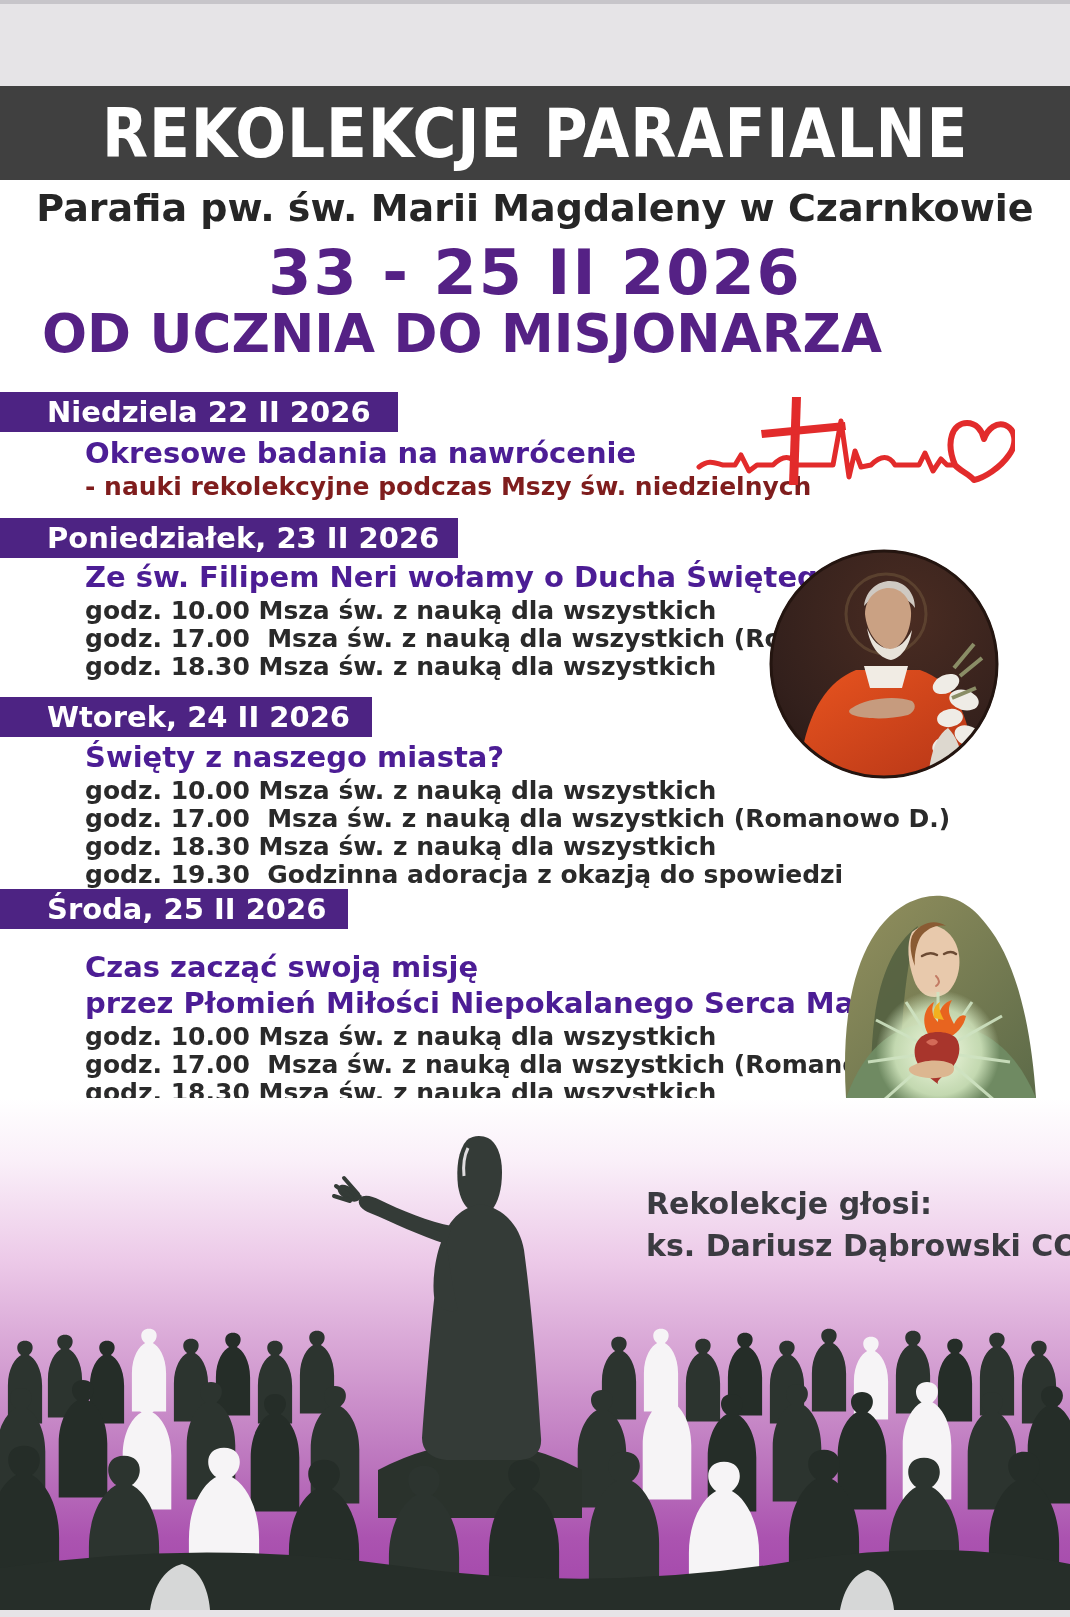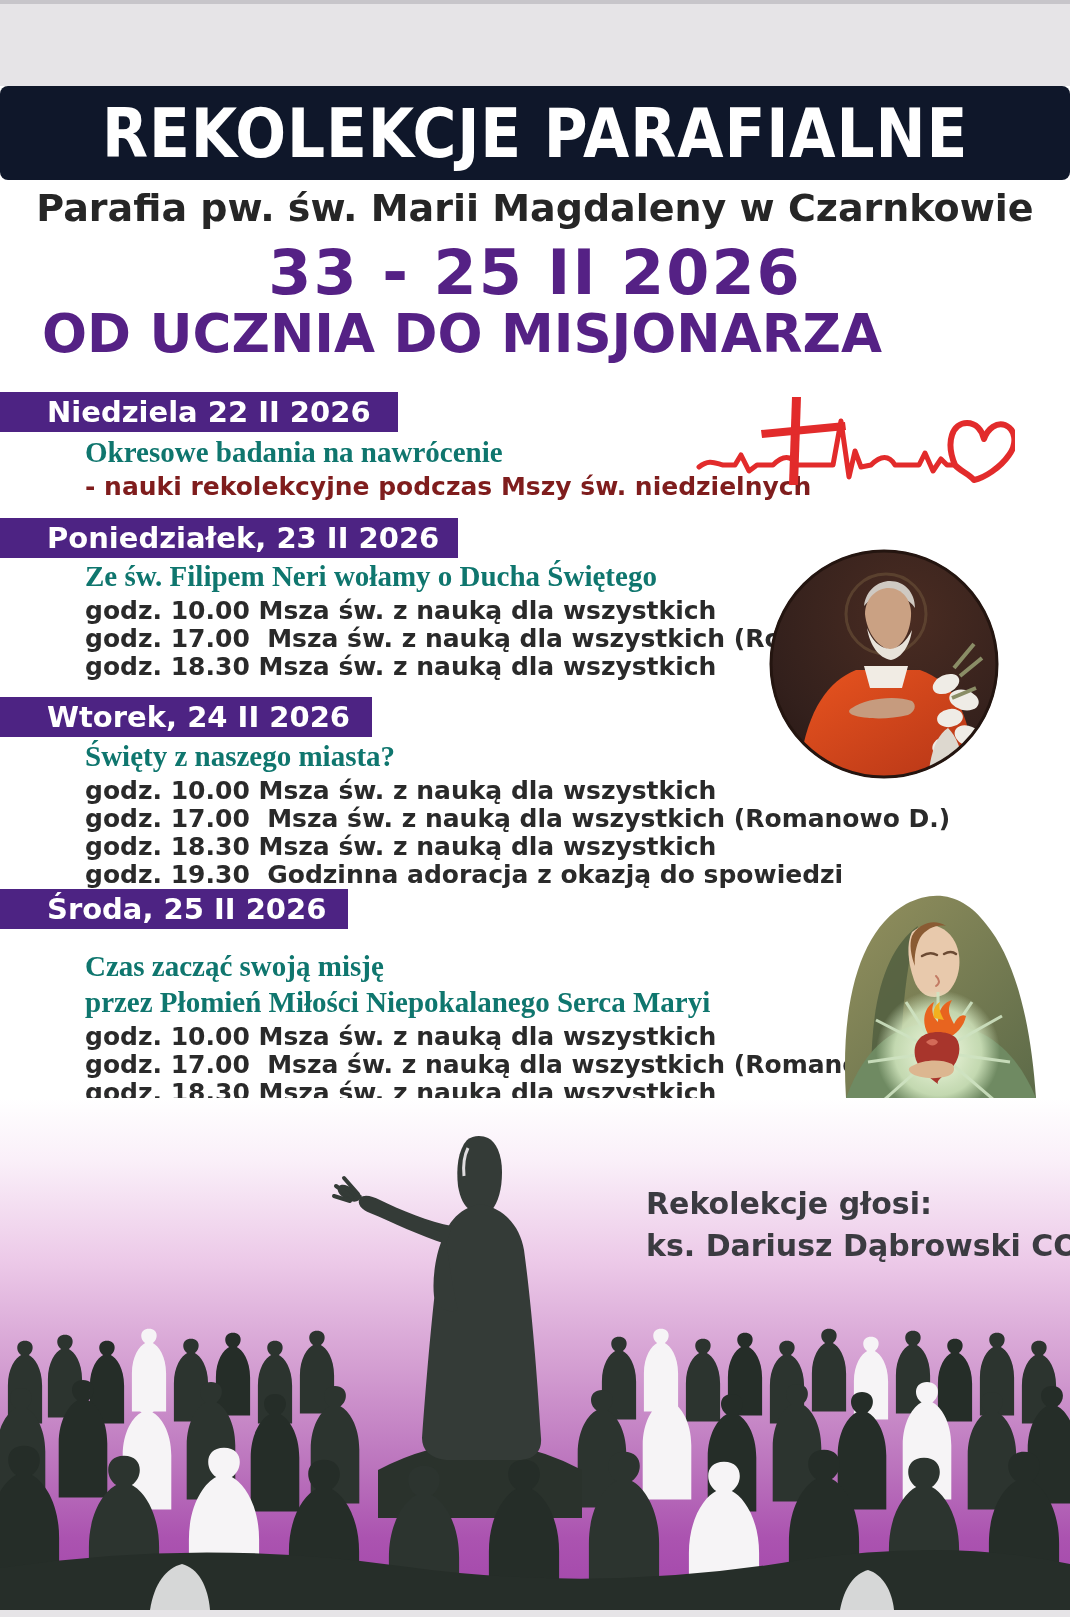--- a/index.html
+++ b/index.html
@@ -5,30 +5,30 @@
   html,body{margin:0;padding:0;background:#ffffff;}
   .page{position:relative;width:1070px;height:1617px;overflow:hidden;background:#ffffff;
         font-family:"DejaVu Sans","Liberation Sans",sans-serif;}
   .abs{position:absolute;}
 
   
   .chrome-top{left:0;top:0;width:1070px;height:86px;background:#e6e4e7;border-top:4px solid #c7c5ca;box-sizing:border-box;}
   .chrome-bottom{left:0;top:1610px;width:1070px;height:7px;background:#e6e4e7;}
 
   
-  .title-band{left:0;top:86px;width:1070px;height:94px;background:#0f172a;display:flex;align-items:center;justify-content:center;border-radius:8px;}
+  .title-band{left:0;top:86px;width:1070px;height:94px;background:#404040;display:flex;align-items:center;justify-content:center;}
   .main-title{color:#ffffff;font-size:68px;font-weight:bold;letter-spacing:1px;transform:scaleX(.88);white-space:nowrap;}
   .subtitle{left:0;top:186px;width:1070px;text-align:center;color:#262626;font-size:38px;font-weight:bold;}
   .date-range{left:0;top:236px;width:1070px;text-align:center;color:#552185;font-size:62px;font-weight:bold;letter-spacing:2px;}
   .slogan{left:0;top:303px;width:924px;text-align:center;color:#552185;font-size:53px;font-weight:bold;}
 
   
   .day-band{left:0;background:#4d2383;color:#ffffff;font-size:29px;font-weight:bold;
             height:40px;line-height:40px;padding-left:47px;box-sizing:border-box;white-space:nowrap;}
-  .theme{left:85px;color:#0f766e;font-size:29px;font-weight:bold;white-space:nowrap;font-family:Liberation Serif, serif;}
+  .theme{left:85px;color:#4c1d95;font-size:29px;font-weight:bold;white-space:nowrap;}
   .note{left:85px;color:#7f1d1d;font-size:25px;font-weight:bold;white-space:pre-wrap;}
   .sched{left:85px;color:#2a2a2a;font-size:25px;font-weight:bold;white-space:pre-wrap;}
 
   
   .footer-label,.footer-preacher{left:646px;color:#3b3b41;font-size:30px;font-weight:bold;white-space:nowrap;z-index:5;}
 
   svg{display:block;}
 </style>
 </head>
 <body>

